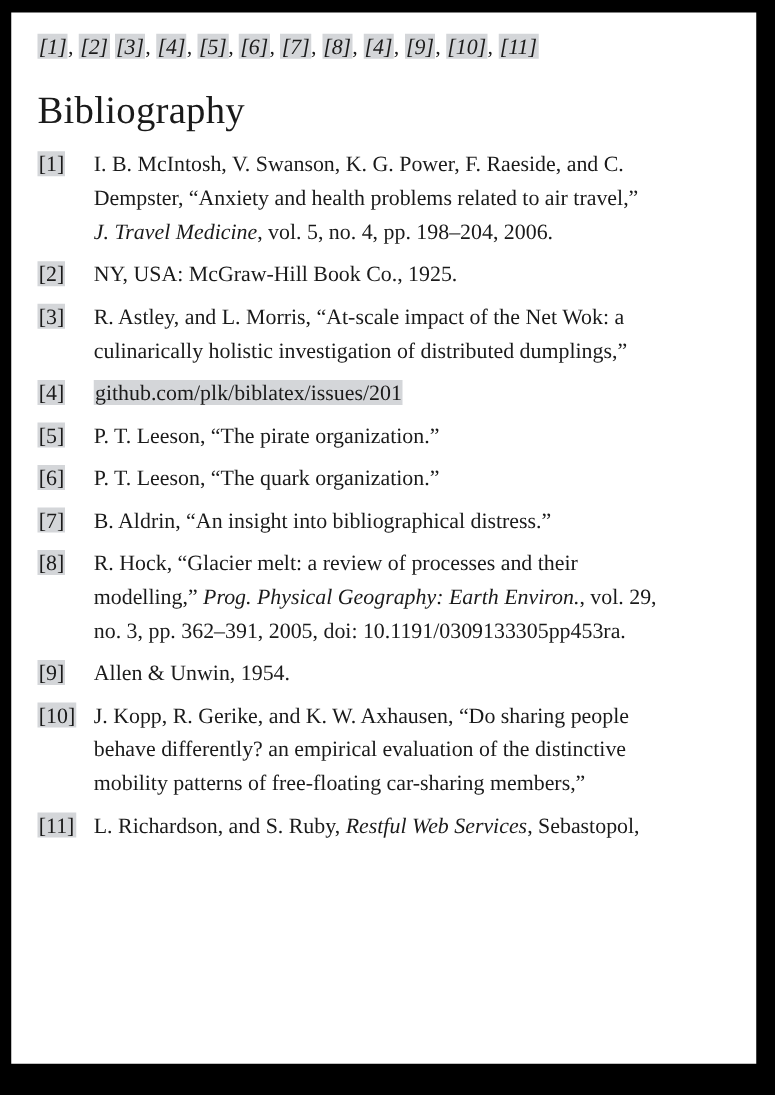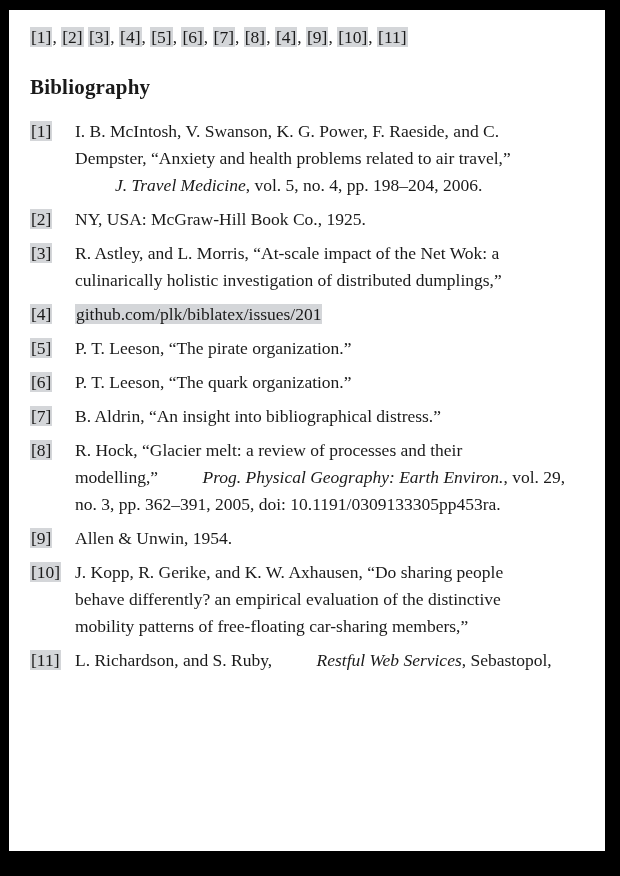--- a/index.html
+++ b/index.html
@@ -26,49 +26,50 @@
     width: 596px; height: 841px;
     background: var(--page-bg);
     color: var(--text);
     padding: 17px 16px 0 21px;
     overflow: hidden;
   }
   .cite-line {
     font-size: 17.5px;
     line-height: 21px;
     white-space: nowrap;
+    font-style: italic;
   }
   .cite-ref {
     background: var(--hl);
     padding: 0 1px;
   }
   .doc-heading {
     margin: 23px 0 0 0;
-    font-size: 21px;
+    font-size: 31px;
     line-height: 33px;
-    font-weight: 700;
+    font-weight: 400;
     letter-spacing: 0.2px;
   }
   .bib-list { margin-top: 14px; }
   .bib-entry {
     display: flex;
     align-items: flex-start;
     margin-bottom: 7px;
     font-size: 17.5px;
     line-height: 27px;
   }
   .bib-label-cell { flex: 0 0 45px; }
   .bib-label {
     background: var(--hl);
     padding: 0 1px;
   }
   .bib-text { flex: 1 1 auto; min-width: 0; }
   .bib-line { white-space: nowrap; }
   .seg-plain { font-style: normal; }
-  .seg-italic { font-style: italic; margin-left: 40px; }
+  .seg-italic { font-style: italic; }
   .seg-link {
     background: var(--hl);
     padding: 0 1px;
   }
 </style>
 </head>
 <body>
 
 <div class="frame">
   <div class="page">

